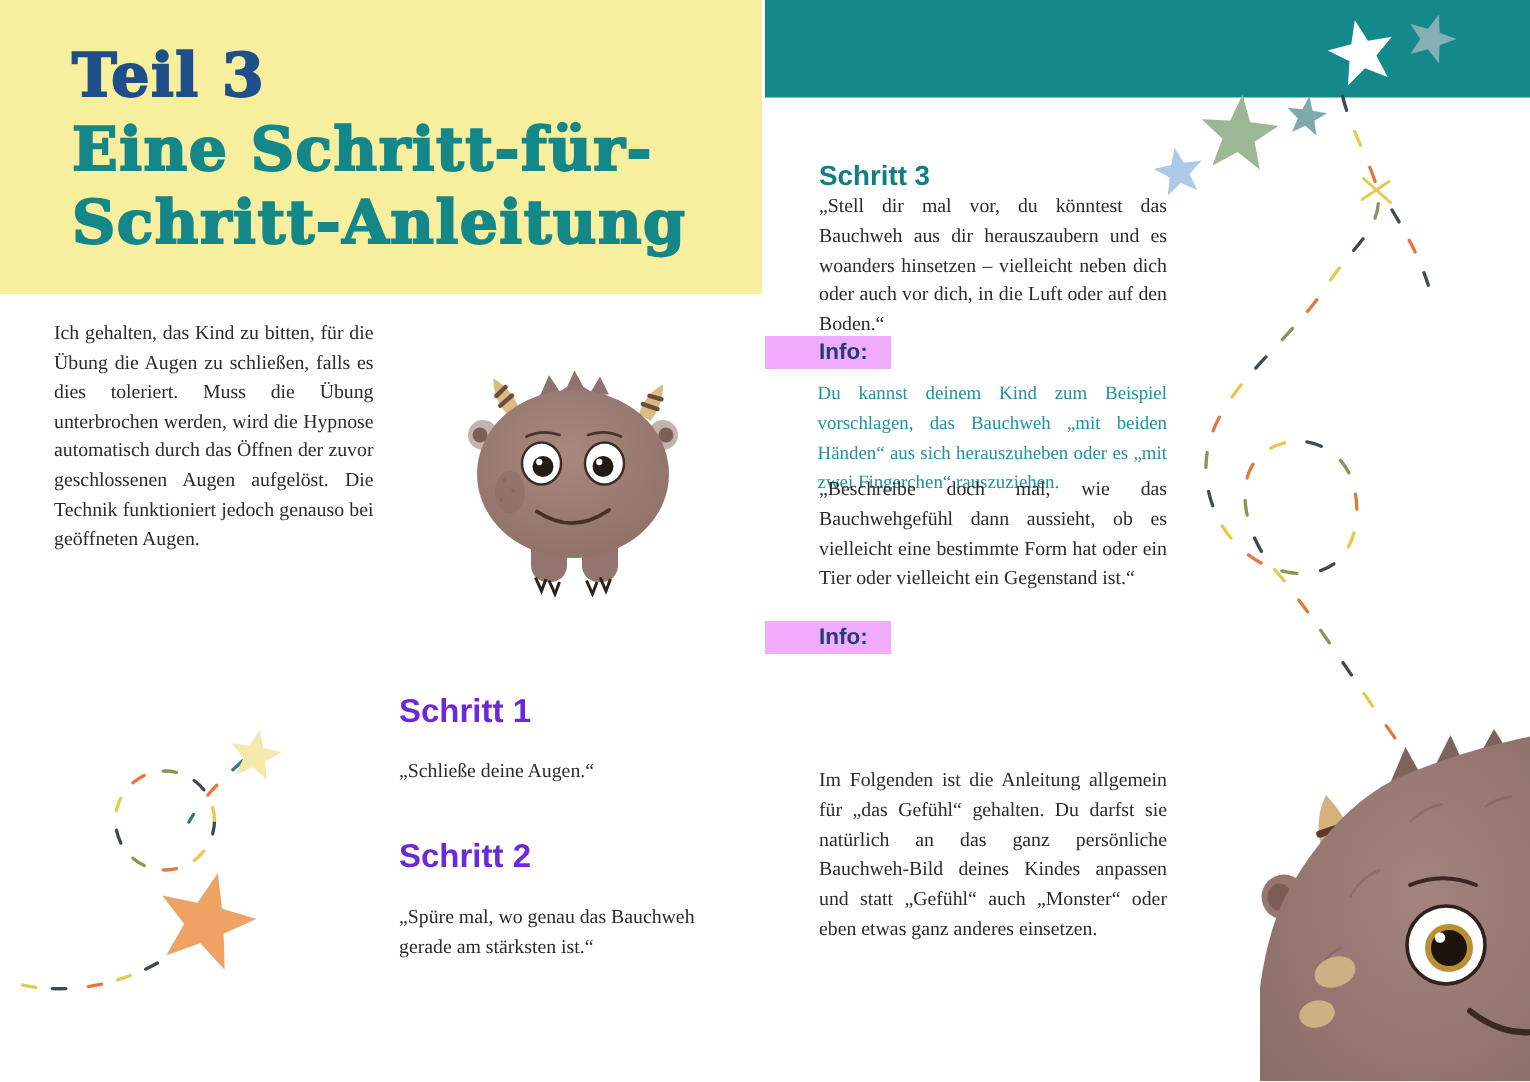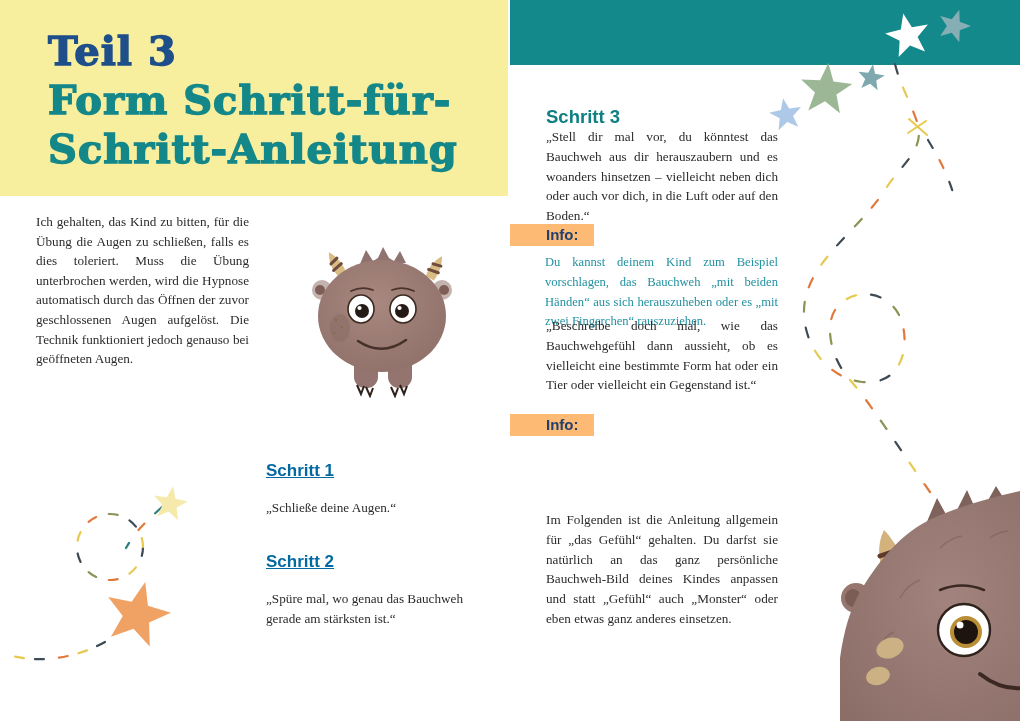--- a/index.html
+++ b/index.html
@@ -17,21 +17,21 @@
   .t-blue{color:#1E4F8A;-webkit-text-stroke-color:#1E4F8A;}
   .t-teal{color:#148789;-webkit-text-stroke-color:#148789;}
 
   .intro{position:absolute;left:36px;top:212px;width:213px;}
   .intro p{margin:0 0 22px 0;font-size:13.2px;line-height:19.6px;text-align:justify;}
 
   .monster-small{position:absolute;left:306px;top:246px;}
 
   .steps{position:absolute;left:266px;top:461px;width:216px;}
   .step h3{margin:0 0 17px 0;font-family:"Liberation Sans", sans-serif;font-weight:bold;
-           font-size:17px;color:#0369a1;text-decoration:underline;}
+           font-size:22px;color:#6d28d9;}
   .step p{margin:0;font-size:13.2px;line-height:19.8px;}
   .step + .step{margin-top:34px;}
 
   .doodle-left{position:absolute;left:10px;top:452px;}
 
   
   .teal-band{position:absolute;left:510px;top:0;width:510px;height:65px;background:#13898C;}
   .deco-right{position:absolute;left:740px;top:0;z-index:2;}
 
   .r-heading{position:absolute;left:546px;top:106px;margin:0;
@@ -39,21 +39,21 @@
   .r-quote1{position:absolute;left:546px;top:127px;width:232px;margin:0;
             font-size:13.2px;line-height:19.8px;text-align:justify;}
   .r-quote2{position:absolute;left:546px;top:316px;width:232px;margin:0;
             font-size:13.2px;line-height:19.8px;text-align:justify;}
   .r-closing{position:absolute;left:546px;top:510px;width:232px;margin:0;
              font-size:13.2px;line-height:19.8px;text-align:justify;}
 
   .info-box{position:absolute;left:510px;width:283px;}
   .info1{top:224px;}
   .info2{top:414px;}
-  .info-bar{width:84px;height:22px;background:#fdba74;}
+  .info-bar{width:84px;height:22px;background:#f0abfc;}
   .info-label{display:inline-block;padding-left:36px;font-family:"Liberation Sans", sans-serif;
               font-weight:bold;font-size:15px;line-height:22px;color:#21406E;}
   .info-text{margin:7px 0 0 35px;width:233px;font-size:12.6px;line-height:19.8px;
              text-align:justify;color:#2191A0;}
 
   .monster-large{position:absolute;left:840px;top:478px;z-index:1;}
 </style>
 </head>
 <body>
 
@@ -70,21 +70,21 @@
     </radialGradient>
   </defs>
 </svg>
 
 <div id="canvas">
 
   <section>
     <div class="yellow-box"></div>
     <h1 class="title">
       <span class="t-blue">Teil 3</span>
-      <span class="t-teal">Form Schritt-für-</span>
+      <span class="t-teal">Eine Schritt-für-</span>
       <span class="t-teal">Schritt-Anleitung</span>
     </h1>
 
     <div class="intro">
       <p>Ich gehalten, das Kind zu bitten, für die Übung die Augen zu schließen, falls es dies toleriert. Muss die Übung unterbrochen werden, wird die Hypnose automatisch durch das Öffnen der zuvor geschlossenen Augen aufgelöst. Die Technik funktioniert jedoch genauso bei geöffneten Augen.</p>
     </div>
 
     <svg class="monster-small deco" width="152" height="152" viewBox="0 0 152 152">
       <path d="M54,18 L60,4 L67,15 L72,12 L77,1 L83,12 L88,15 L94,5 L100,17 Z" fill="#8F7370"></path>
       <g transform="translate(32,30) rotate(-30)">

